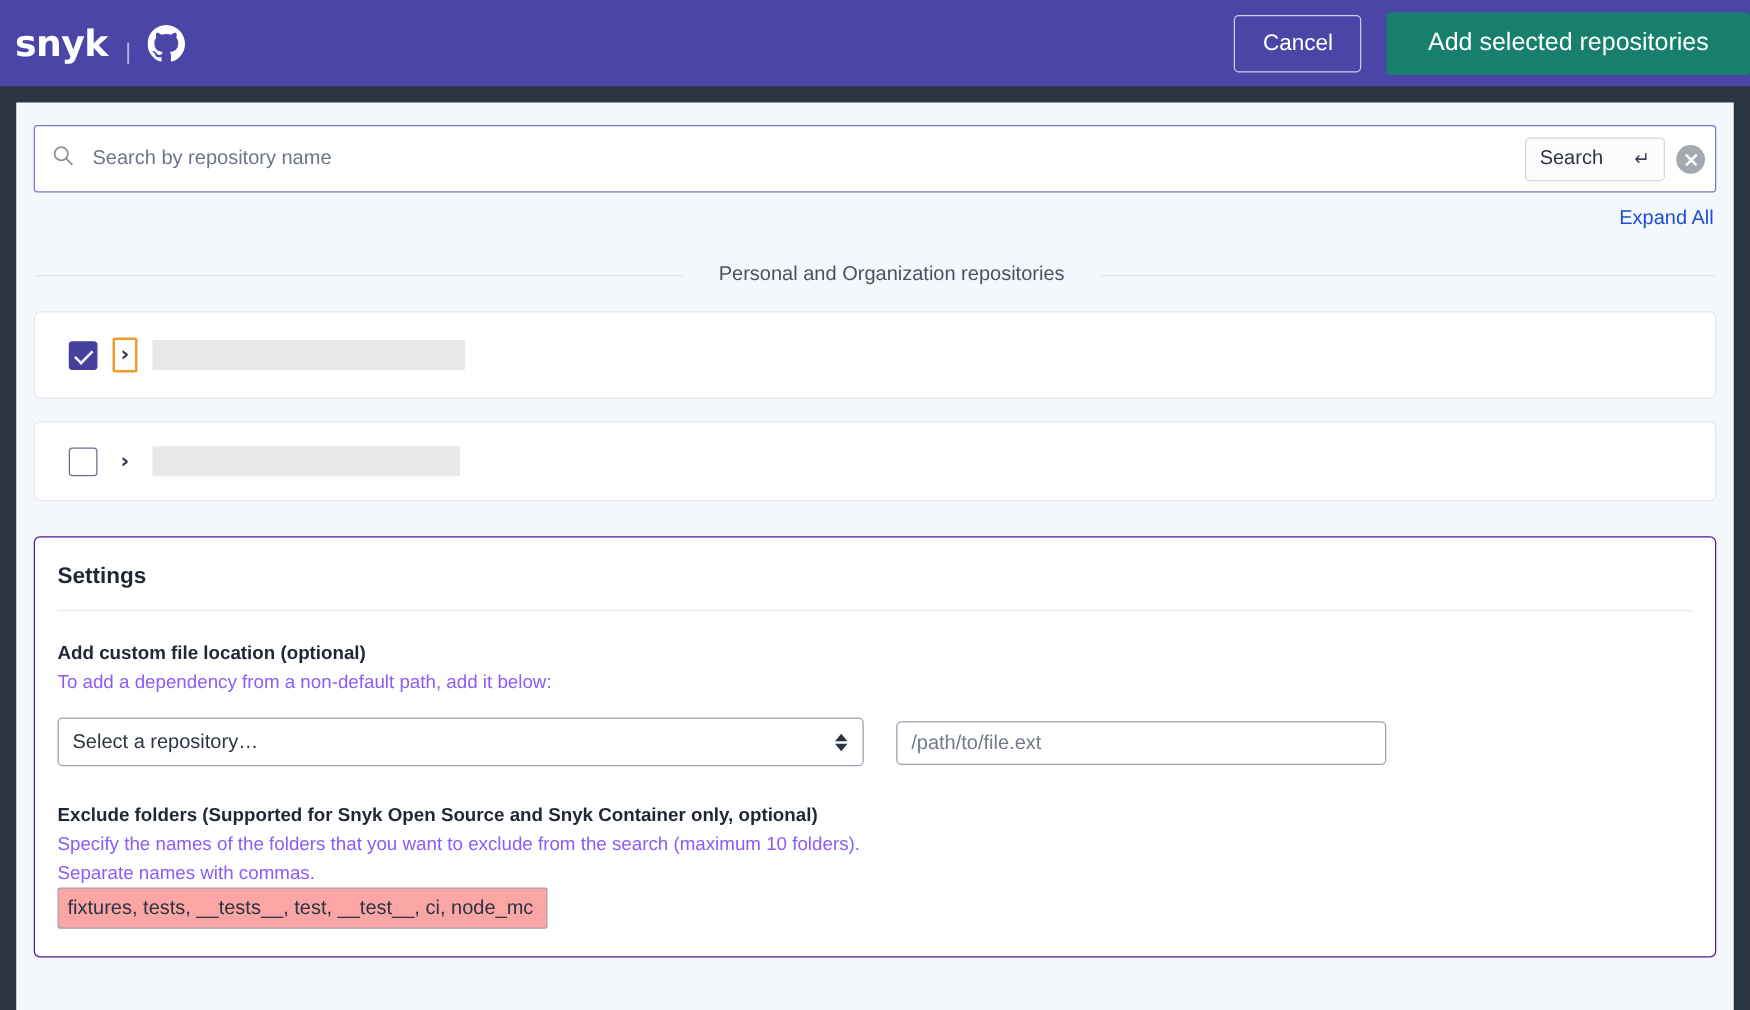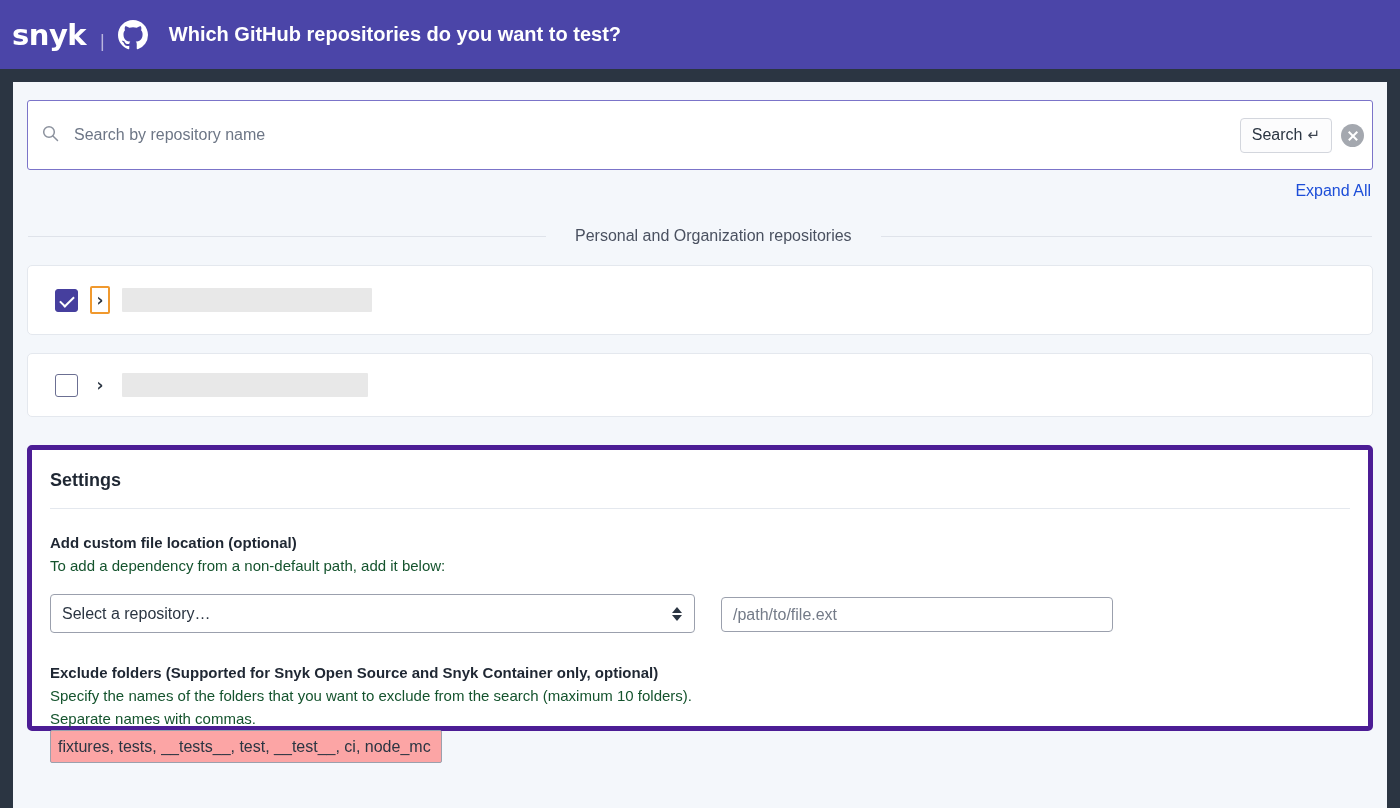--- a/index.html
+++ b/index.html
@@ -80,21 +80,21 @@
     position: absolute;
     top: 82px; left: 13px;
     width: 1374px; height: 726px;
     background: #f4f7fb;
     padding: 18px 14px 0 14px;
   }
 
   
   .search-box {
     position: relative;
-    height: 70px;
+    height: 54px;
     background: #ffffff;
     border: 1px solid #7b74c9;
     border-radius: 3px;
     display: flex;
     align-items: center;
     padding: 0 8px 0 14px;
   }
   .search-icon { width: 17px; height: 17px; flex-shrink: 0; margin-right: 13px; }
   .search-input {
     flex: 1;
@@ -112,21 +112,21 @@
     border: 1px solid #d3d6dd;
     border-radius: 4px;
     height: 35px;
     padding: 0 11px;
     font-size: 16px;
     color: #2b3542;
     font-family: "Liberation Sans", sans-serif;
     cursor: pointer;
     display: flex;
     align-items: center;
-    gap: 5px;
+    gap: 25px;
     flex-shrink: 0;
   }
   .enter-glyph { font-size: 15px; color: #3d4450; }
   .btn-clear {
     margin-left: 9px;
     width: 23px; height: 23px;
     border-radius: 50%;
     background: #a4a8af;
     border: none;
     cursor: pointer;
@@ -237,44 +237,44 @@
     height: 24px;
     background: #e8e8e8;
     border-radius: 1px;
   }
   .repo-skeleton.w1 { width: 250px; }
   .repo-skeleton.w2 { width: 246px; }
 
   
   .settings-card {
     background: #ffffff;
-    border: 5px solid #4c1d95;
+    border: 1px solid #4c1d95;
     border-radius: 5px;
     margin-top: 28px;
     padding: 0 0 24px 0;
-    height: 286px;
+    height: 337px;
   }
   .settings-title {
     font-size: 18px;
     font-weight: bold;
     color: #1f2733;
     padding: 20px 0 17px 18px;
   }
   .settings-hr { height: 1px; background: #e4e8ee; margin: 0 18px; }
   .settings-body { padding: 22px 18px 0 18px; }
 
   .field-label {
     font-size: 15px;
     font-weight: bold;
     color: #1f2733;
     line-height: 23px;
   }
   .field-desc {
     font-size: 15px;
-    color: #14532d;
+    color: #8b5cf6;
     line-height: 23px;
   }
   .row-inputs {
     display: flex;
     align-items: flex-start;
     margin-top: 17px;
     gap: 26px;
   }
   .select-wrap {
     position: relative;
@@ -348,21 +348,24 @@
 <div class="app-header">
   <div class="logo-wrap">
     <span class="snyk-logo">snyk</span>
     <span class="divider-pipe">|</span>
     <span>
       <svg class="gh-icon" viewBox="0 0 16 16" aria-hidden="true">
         <path fill="#ffffff" d="M8 0C3.58 0 0 3.58 0 8c0 3.54 2.29 6.53 5.47 7.59.4.07.55-.17.55-.38 0-.19-.01-.82-.01-1.49-2.01.37-2.53-.49-2.69-.94-.09-.23-.48-.94-.82-1.13-.28-.15-.68-.52-.01-.53.63-.01 1.08.58 1.23.82.72 1.21 1.87.87 2.33.66.07-.52.28-.87.51-1.07-1.78-.2-3.64-.89-3.64-3.95 0-.87.31-1.59.82-2.15-.08-.2-.36-1.02.08-2.12 0 0 .67-.21 2.2.82.64-.18 1.32-.27 2-.27s1.36.09 2 .27c1.53-1.04 2.2-.82 2.2-.82.44 1.1.16 1.92.08 2.12.51.56.82 1.27.82 2.15 0 3.07-1.87 3.75-3.65 3.95.29.25.54.73.54 1.48 0 1.07-.01 1.93-.01 2.2 0 .21.15.46.55.38A8.01 8.01 0 0 0 16 8c0-4.42-3.58-8-8-8z"></path>
       </svg>
     </span>
   </div>
-  <div class="header-title">Which GitHub repositories do you want to test?</div>
+  <div class="header-actions">
+    <button class="btn-cancel">Cancel</button>
+    <button class="btn-add">Add selected repositories</button>
+  </div>
 </div>
 
 <div class="page-frame">
 
   <div class="search-box">
     <span>
       <svg class="search-icon" viewBox="0 0 16 16" aria-hidden="true">
         <circle cx="6.6" cy="6.6" r="5" fill="none" stroke="#8b919d" stroke-width="1.4"></circle>
         <line x1="10.3" y1="10.3" x2="14.6" y2="14.6" stroke="#8b919d" stroke-width="1.4" stroke-linecap="round"></line>
       </svg>

